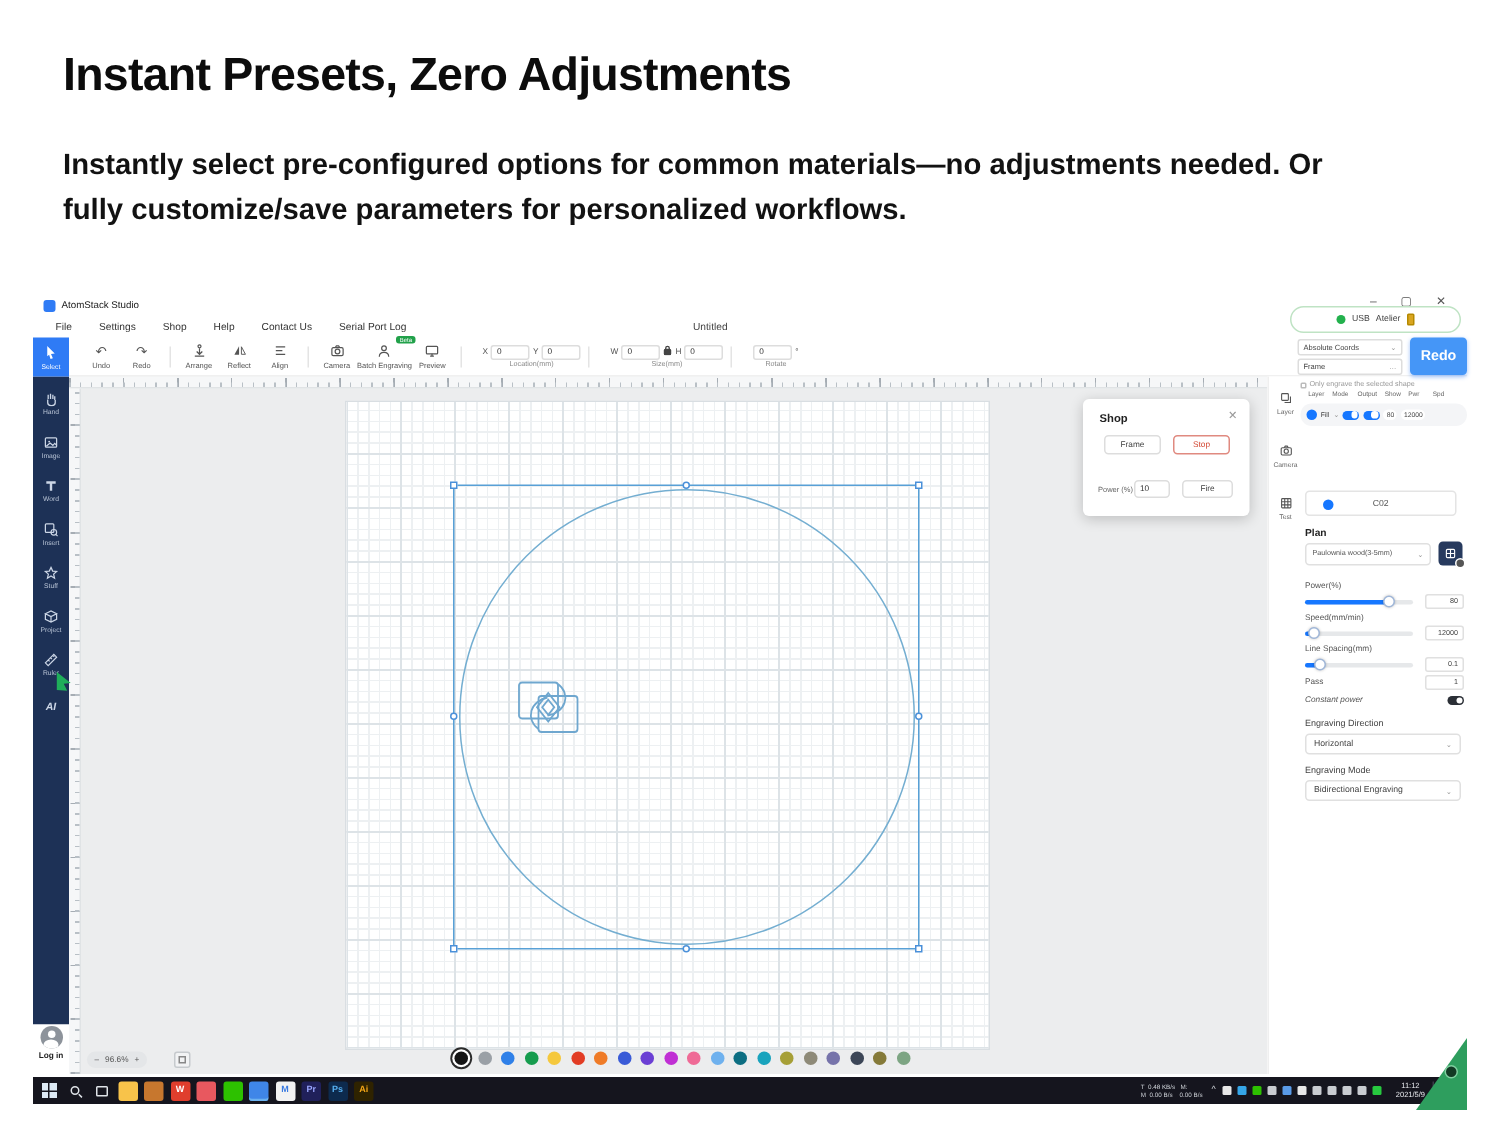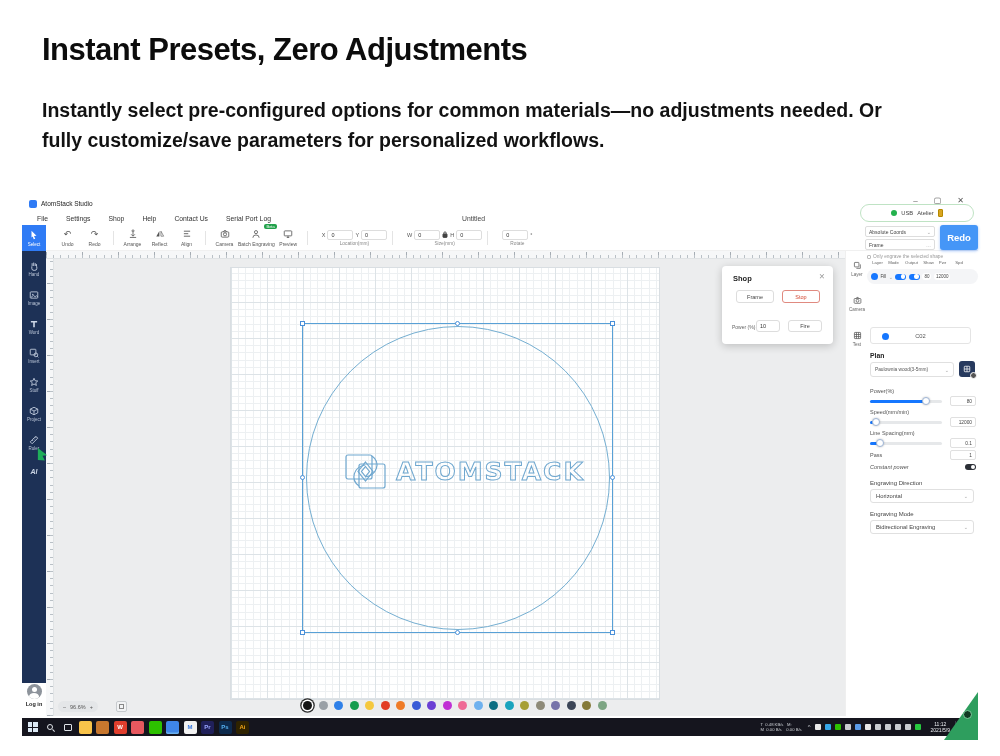--- a/index.html
+++ b/index.html
@@ -410,21 +410,20 @@
       <div class="logo-mark">
         <svg width="48" height="48" viewBox="0 0 48 48" fill="none" stroke="#6fa7cf" stroke-width="1.2">
           <rect x="4" y="8" width="26" height="24" rx="2"></rect>
           <rect x="17" y="17" width="26" height="24" rx="2"></rect>
           <path d="M30 9 a14 12 0 0 1 -7 21"></path>
           <path d="M17 39 a14 12 0 0 1 6 -21"></path>
           <path d="M23.5 15 L31 24.5 L23.5 34 L16 24.5 Z"></path>
           <path d="M23.5 19.5 L27.5 24.5 L23.5 29.5 L19.5 24.5 Z"></path>
         </svg>
       </div>
-      <div class="logo-text">ATOMSTACK</div>
 
       <div class="zoomctl">
         <span>–</span>
         <span>96.6%</span>
         <span>+</span>
       </div>
       <div class="fitbtn">
           <span></span>
         </div>
       <div class="palette" id="palette">

